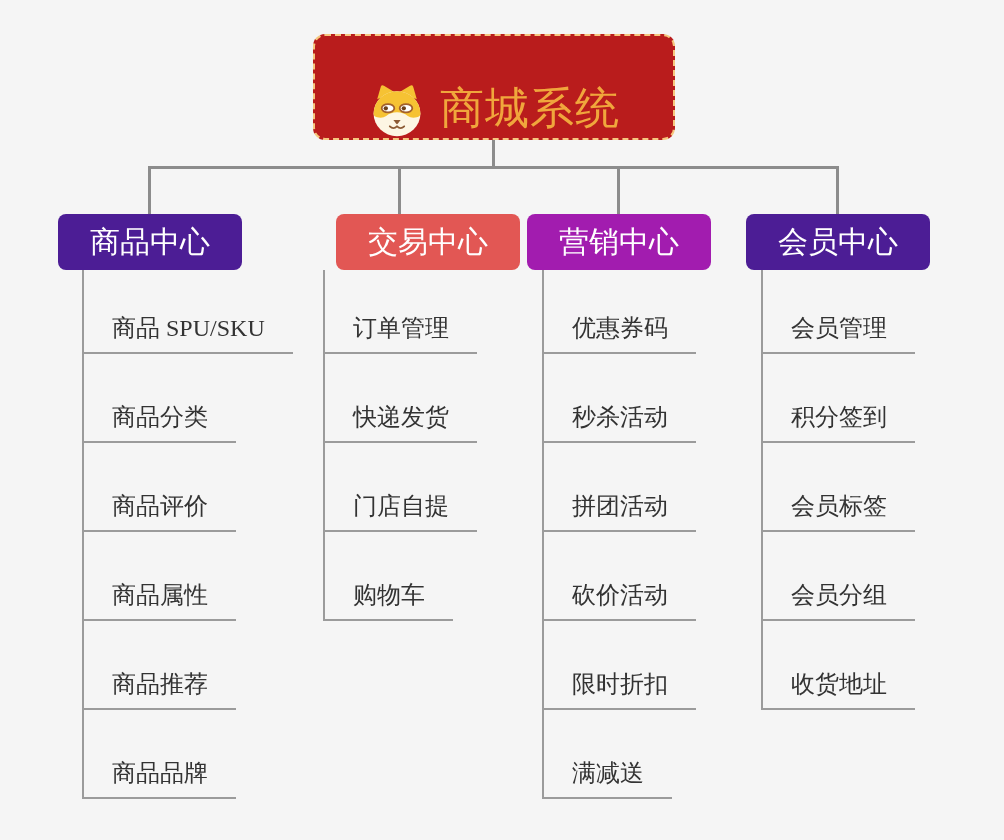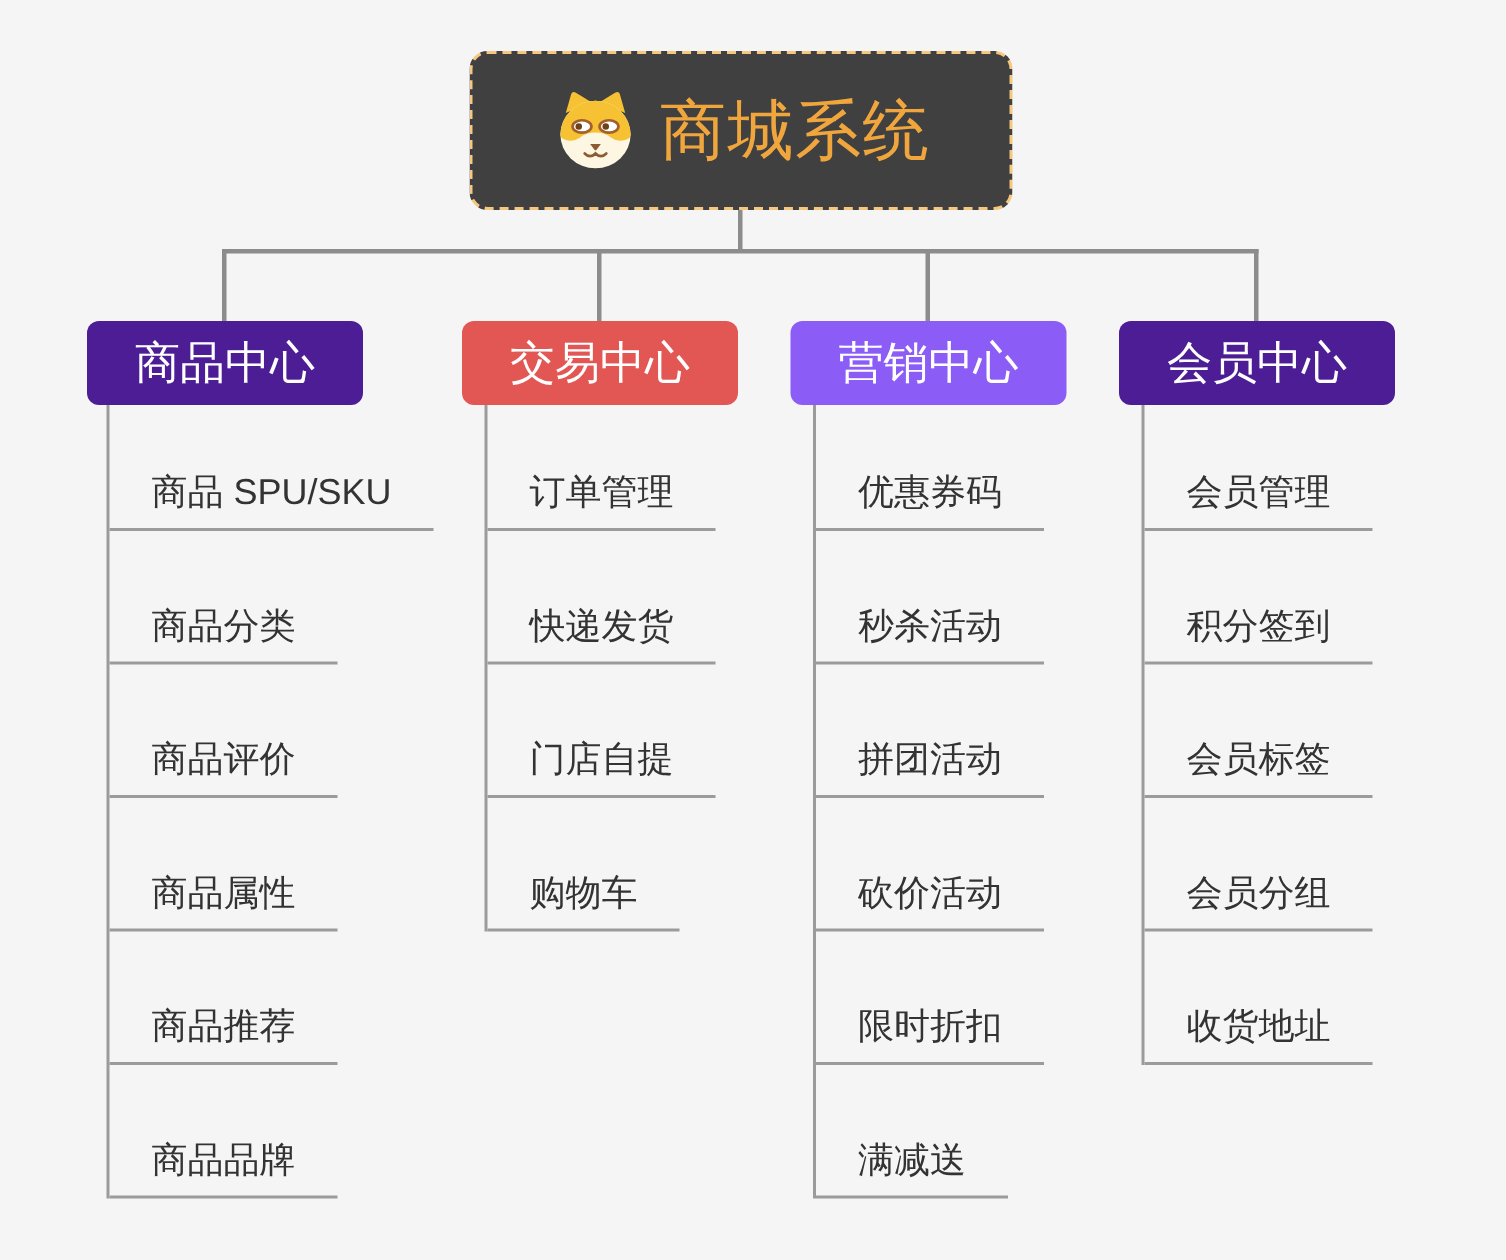--- a/index.html
+++ b/index.html
@@ -4,22 +4,22 @@
 <style>
   * { margin:0; padding:0; box-sizing:border-box; }
   html,body { background:#f5f5f5; }
   body { font-family:"Liberation Sans","DejaVu Sans",sans-serif; }
 
   .canvas { position:relative; width:1004px; height:840px; background:#f5f5f5; overflow:hidden; }
 
   
   .root-node {
     position:absolute; left:313px; top:34px; width:362px; height:106px;
-    background:#404040; border:2px dashed #f6c77e; border-radius:12px;
-    display:flex; align-items:center; justify-content:center; gap:14px;
+    background:#b91c1c; border:2px dashed #f6c77e; border-radius:12px;
+    display:flex; align-items:flex-end; justify-content:center; gap:14px;
   }
   .root-title { font-size:44px; color:#f0a63c; letter-spacing:1px; white-space:nowrap; }
 
   
   .line { position:absolute; background:#8c8c8c; }
   .stem   { left:492px; top:140px; width:3px; height:27px; }
   .bus    { left:148px; top:166px; width:691px; height:3px; }
   .drop-1 { left:148px; top:166px; width:3px; height:48px; }
   .drop-2 { left:398px; top:166px; width:3px; height:48px; }
   .drop-3 { left:617px; top:166px; width:3px; height:48px; }
@@ -28,21 +28,21 @@
   
   .branch {
     position:absolute; top:214px; width:184px; height:56px; border-radius:8px;
     display:flex; align-items:center; justify-content:center;
     color:#ffffff; font-size:30px; white-space:nowrap;
   }
   .b1 { left:58px; }  .b2 { left:308px; }  .b3 { left:527px; }  .b4 { left:746px; }
 
   
   .col { position:absolute; top:270px; border-left:2px solid #9b9b9b; }
-  .col1 { left:71px; }  .col2 { left:323px; }  .col3 { left:542px; }  .col4 { left:761px; }
+  .col1 { left:82px;font-family:Liberation Serif, serif; }  .col2 { left:323px; }  .col3 { left:542px; }  .col4 { left:761px; }
 
   .leaf {
     width:max-content; height:89px;
     display:flex; align-items:flex-end;
     padding:0 28px 8px 28px;
     border-bottom:2px solid #9b9b9b;
     font-size:24px; color:#333333; white-space:nowrap;
   }
   .leaf:first-child { height:84px; }
 
@@ -72,24 +72,24 @@
   <div class="line stem"></div>
   <div class="line bus"></div>
   <div class="line drop-1"></div>
   <div class="line drop-2"></div>
   <div class="line drop-3"></div>
   <div class="line drop-4"></div>
 
   <div class="branch b1" style="background: #4c1d95;">
     <span>商品中心</span>
   </div>
-  <div class="branch b2" style="background: rgb(226, 87, 84);">
+  <div class="branch b2" style="background: rgb(226, 87, 84); margin-left: 28px;">
     <span>交易中心</span>
   </div>
-  <div class="branch b3" style="background: #8b5cf6;">
+  <div class="branch b3" style="background: #a21caf;">
     <span>营销中心</span>
   </div>
   <div class="branch b4" style="background: #4c1d95;">
     <span>会员中心</span>
   </div>
 
   <div class="col col1">
     <div class="leaf">商品 SPU/SKU</div>
     <div class="leaf">商品分类</div>
     <div class="leaf">商品评价</div>

